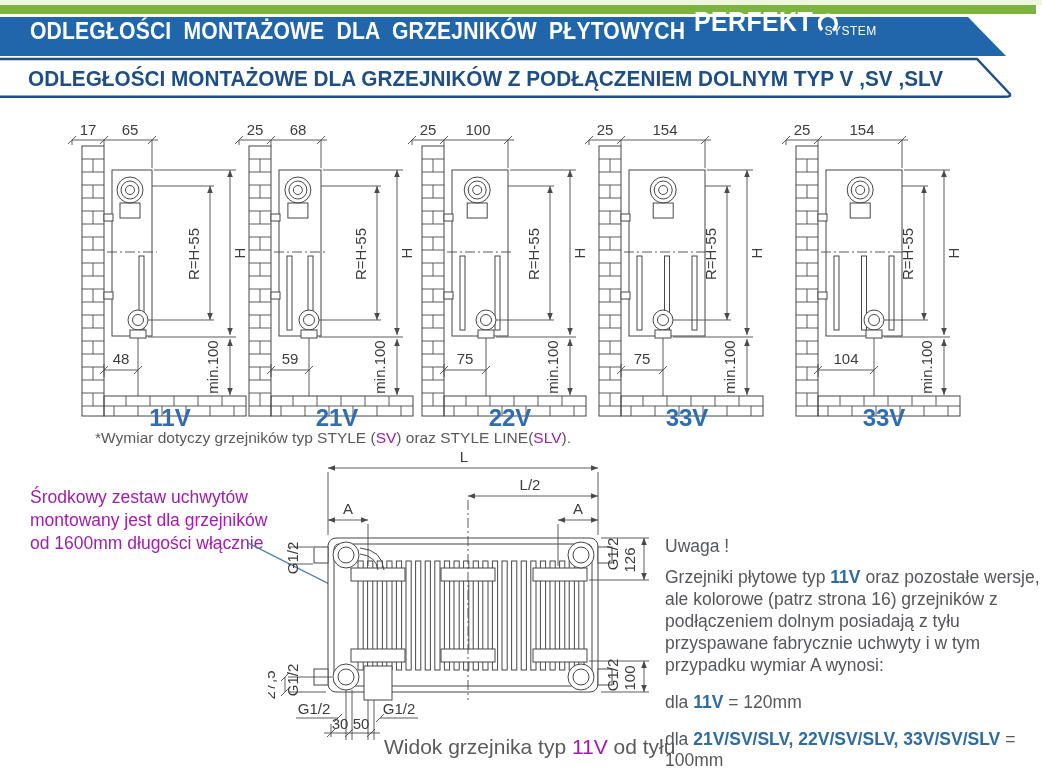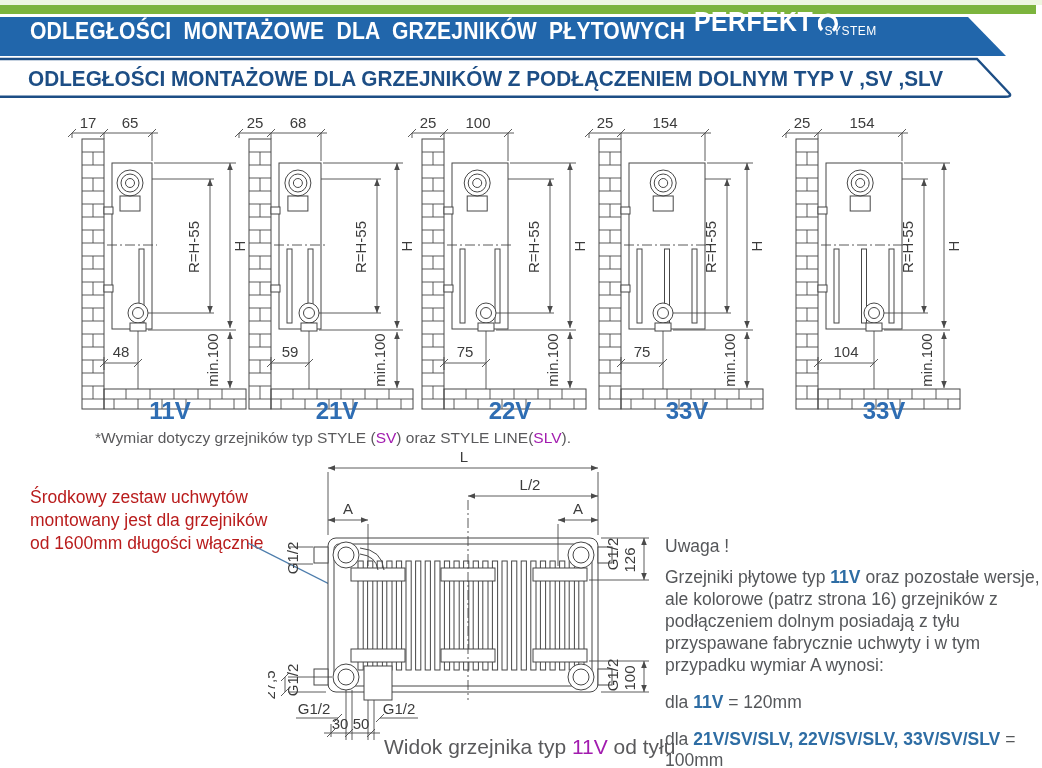--- a/index.html
+++ b/index.html
@@ -22,27 +22,27 @@
   
   svg{display:block}
   .out{fill:none;stroke:#474747;stroke-width:1}
   .wht{fill:#fff;stroke:#474747;stroke-width:1}
   .dim{stroke:#4a4a4a;stroke-width:.9;fill:none}
   .arr{fill:#4a4a4a;stroke:none}
   .dashdot{stroke:#474747;stroke-width:.9;fill:none;stroke-dasharray:10 3 2 3}
   text.dtxt{fill:#3c3c3c;font-size:15px;font-family:"Liberation Sans",sans-serif}
   text.type{fill:#2e6db3;font-size:24px;font-weight:bold;font-family:"Liberation Sans",sans-serif}
 
-  .sideholder{position:absolute;top:117px;width:205px;height:305px}
+  .sideholder{position:absolute;top:124px;width:205px;height:305px}
 
   
   #footnote{left:95px;top:429px;font-size:15.5px;color:#5a5a5c}
   .blue{color:#a21caf}
   .blue-bold{color:#2e6da4;font-weight:bold}
-  #note-left{left:30px;top:486px;font-size:17.5px;color:#b91c1c;line-height:23px}
+  #note-left{left:30px;top:486px;font-size:17.5px;color:#a21caf;line-height:23px}
   #note-right{left:665px;top:536px;width:376px;color:#55575a;font-size:17.5px}
   #note-right .heading{margin-bottom:9px}
   #note-right .para{line-height:22px;margin-bottom:13px}
   #note-right .dla{margin-top:16px}
   #rear-caption{left:384px;top:735px;font-size:21px;color:#5a5a5c}
 </style>
 </head>
 <body>
 
 <div id="page">

